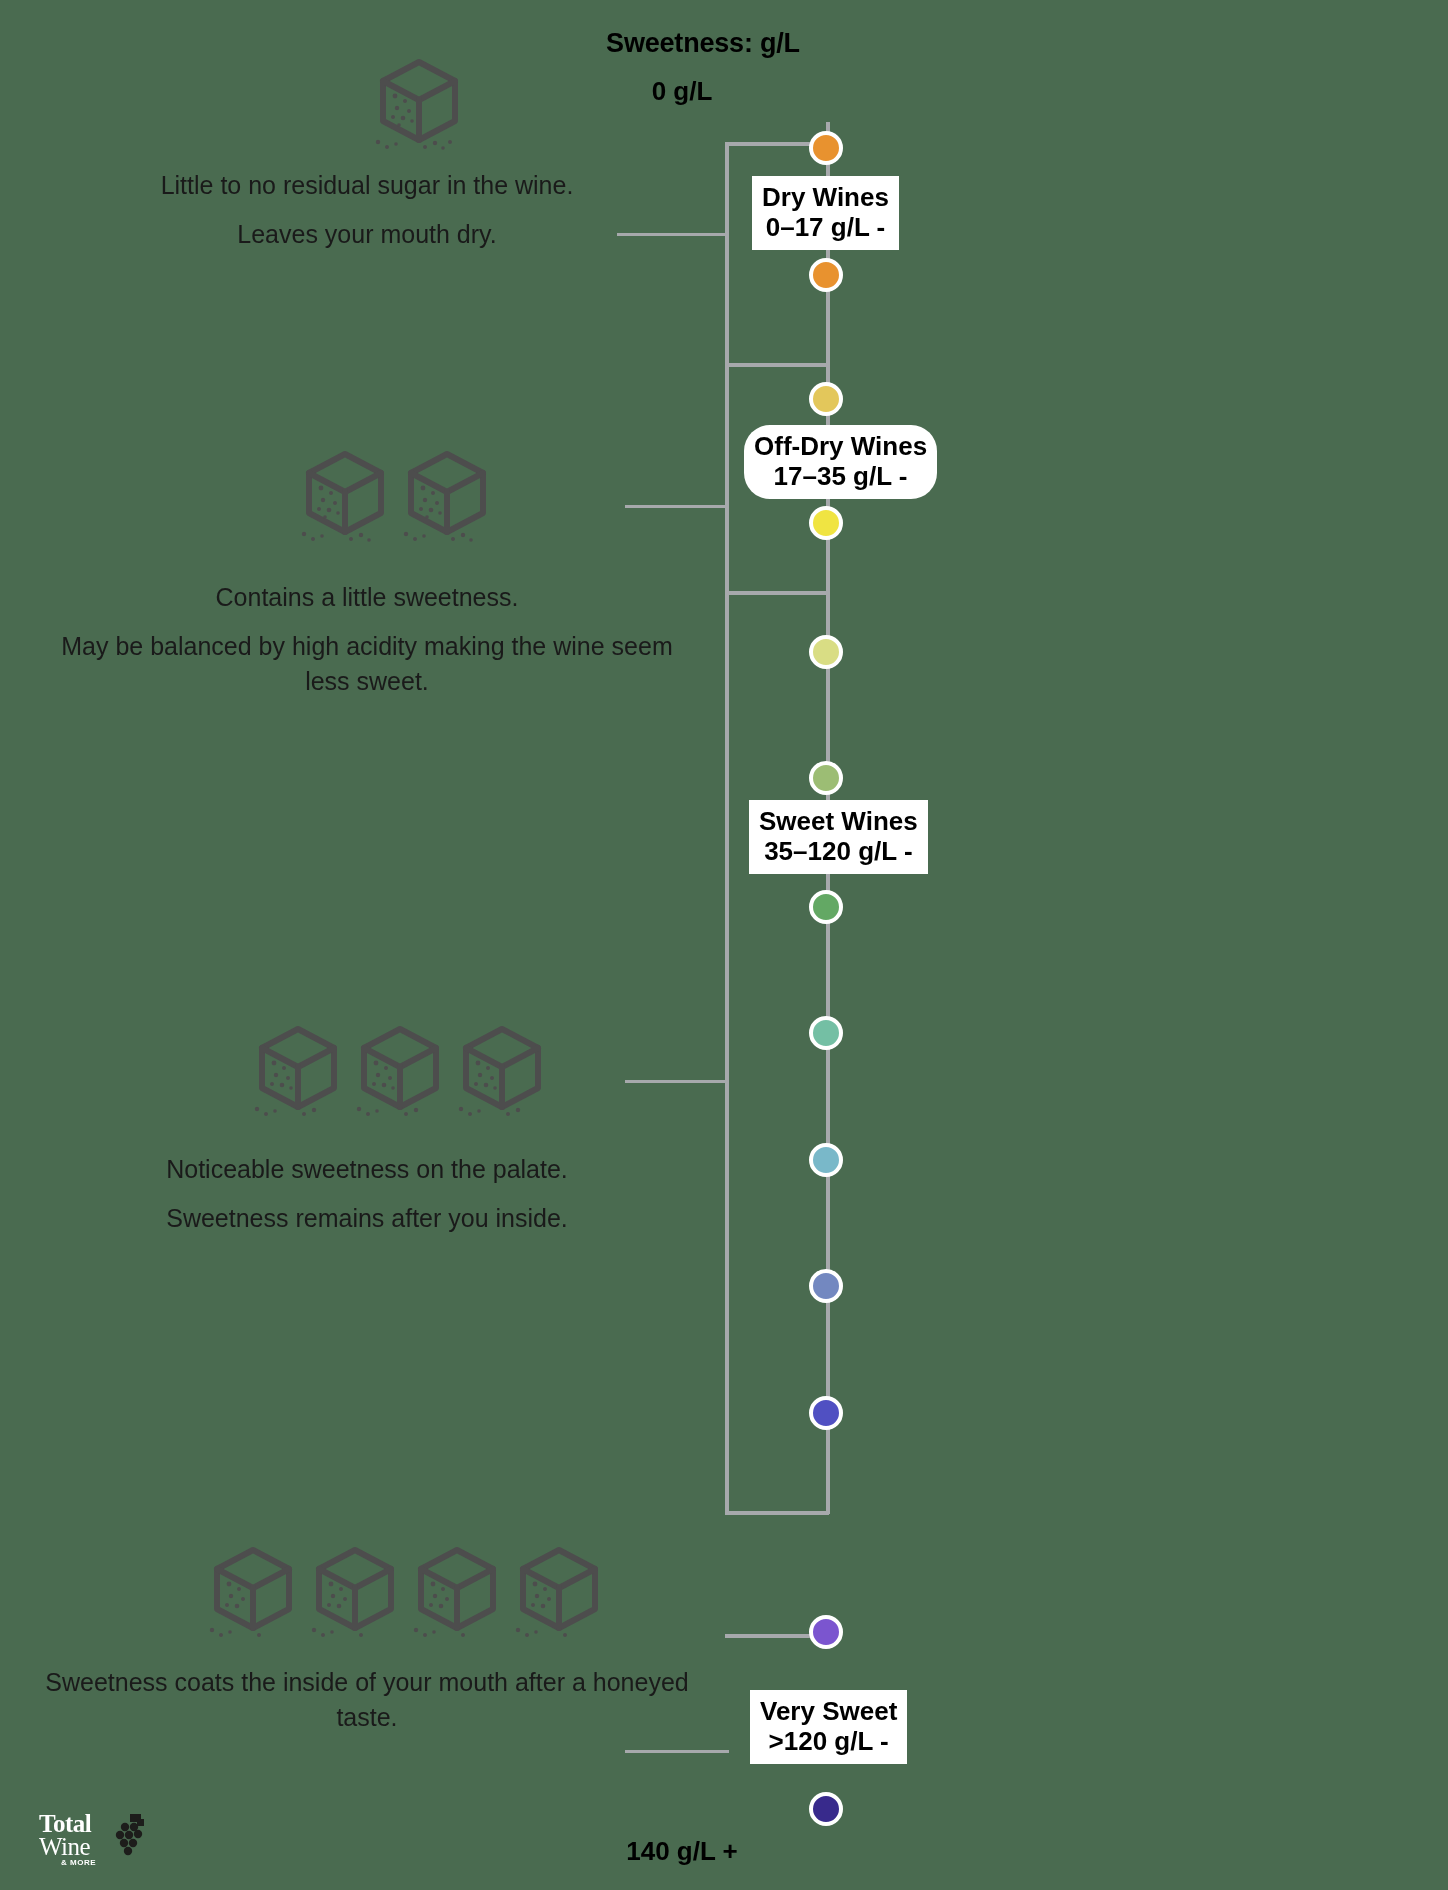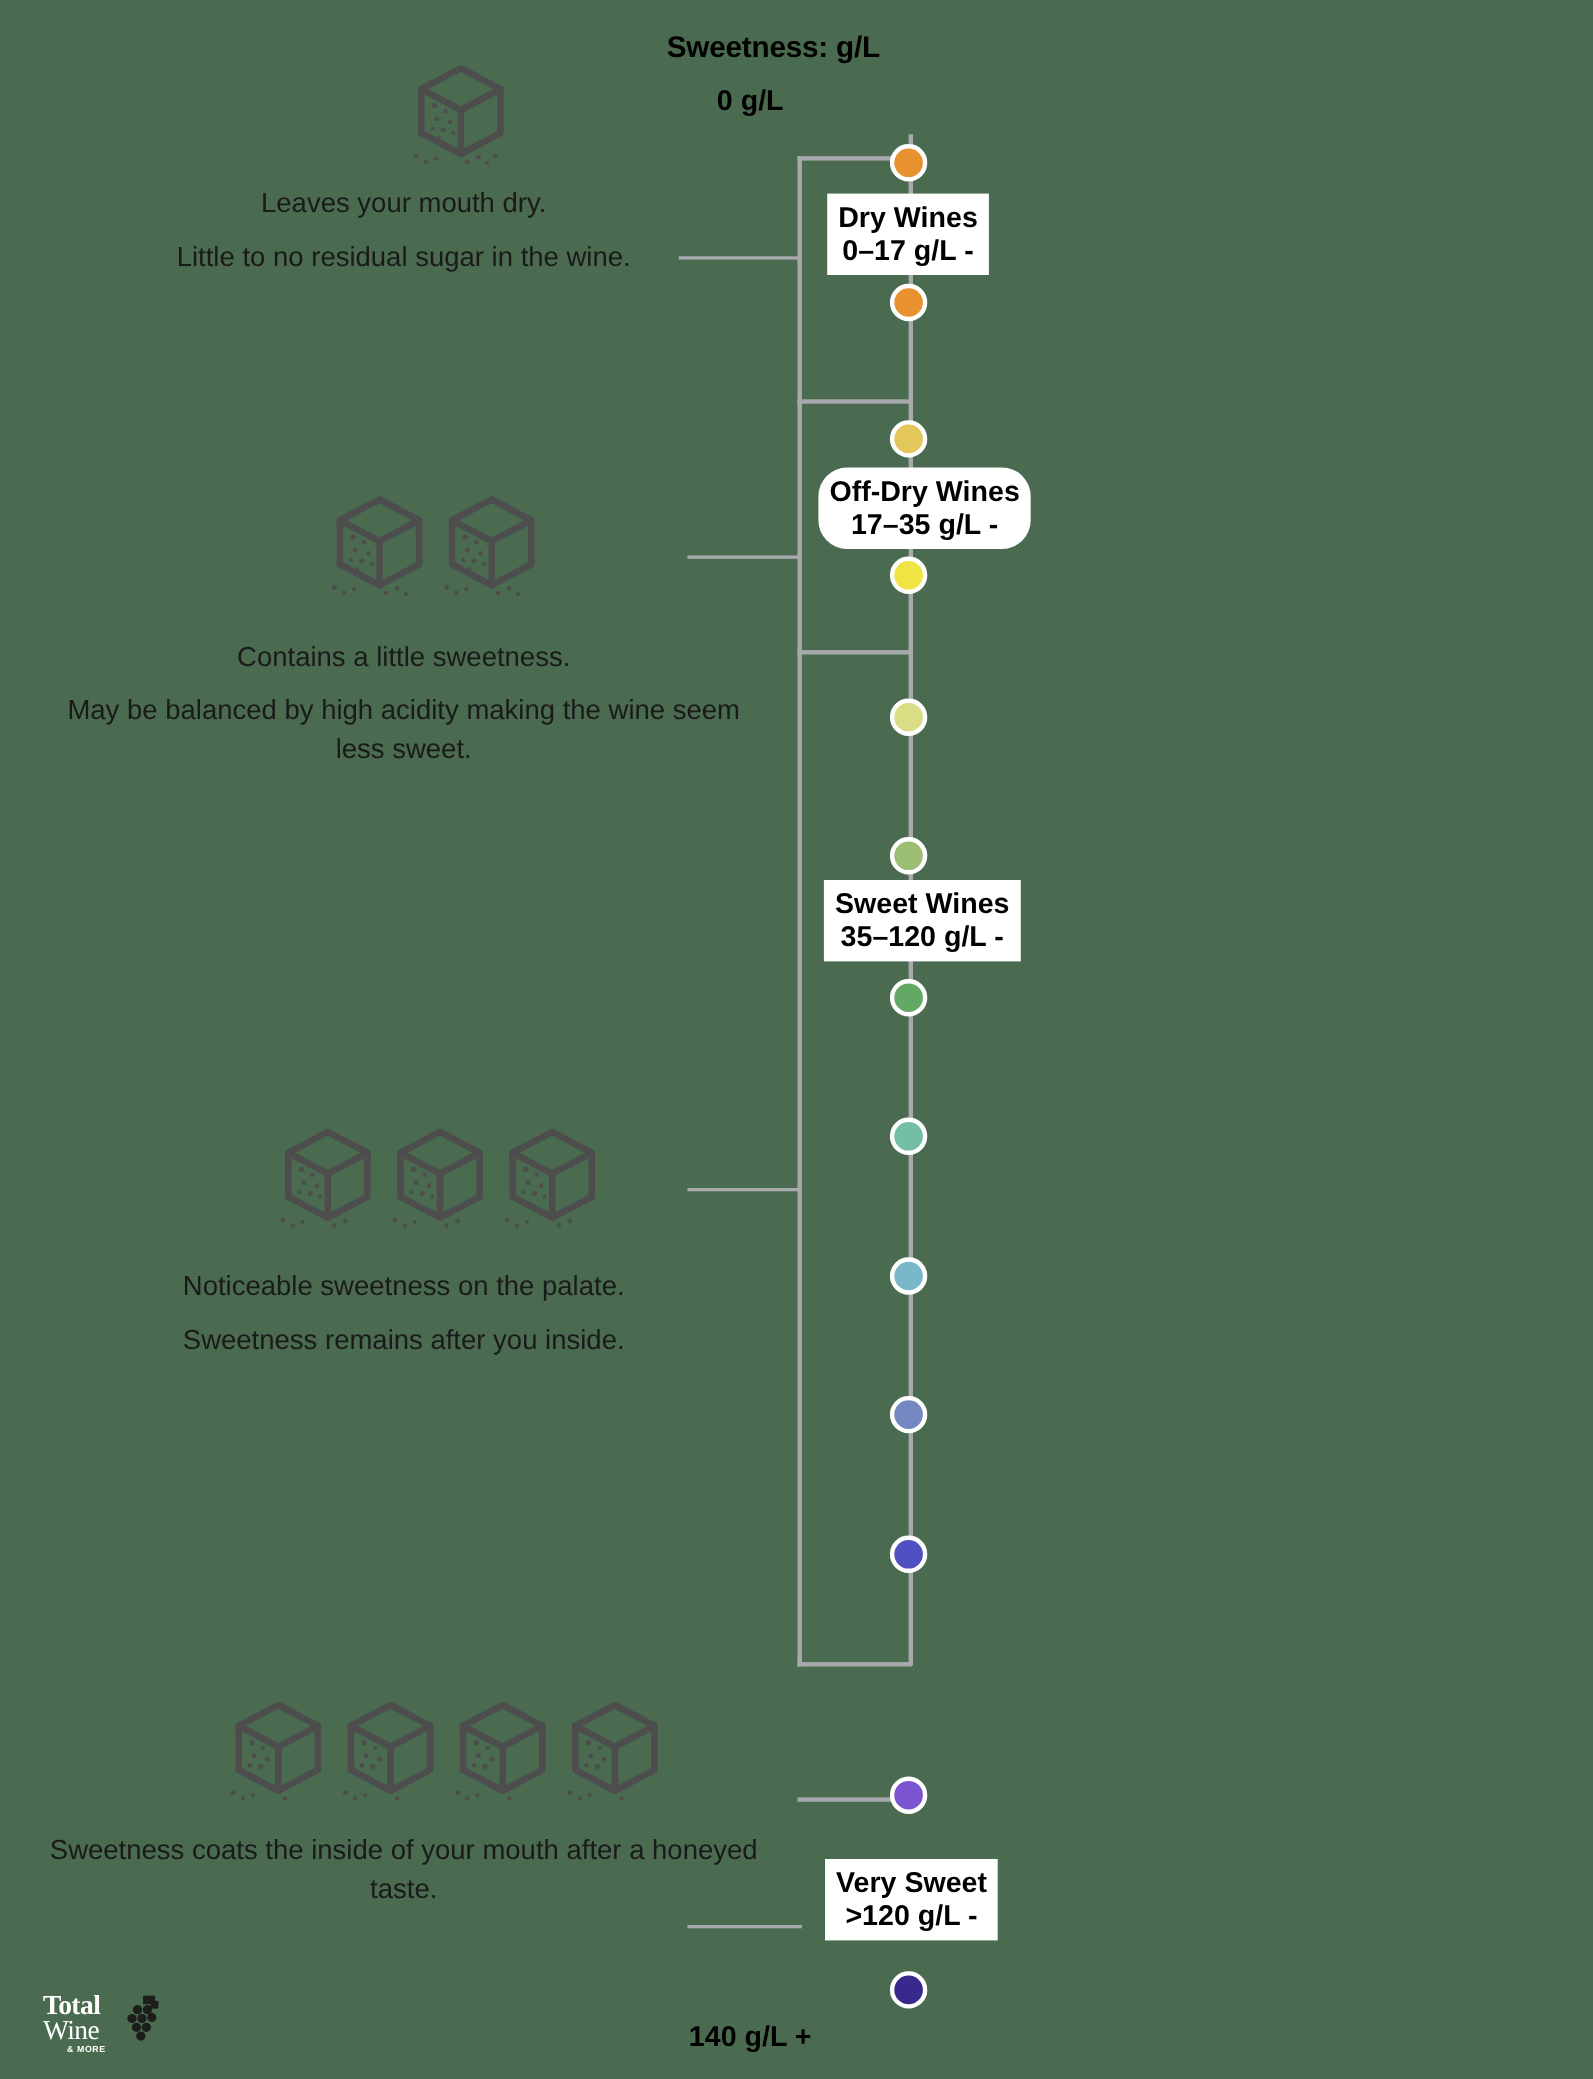--- a/index.html
+++ b/index.html
@@ -243,22 +243,22 @@
         <circle cx="23" cy="89" r="1.8"></circle>
           <circle cx="52" cy="92" r="2"></circle>
         <circle cx="62" cy="88" r="2.2"></circle>
           <circle cx="70" cy="93" r="1.8"></circle>
         <circle cx="77" cy="87" r="2"></circle>
       </g>
     </svg>
   </div>
 
   <div class="abs desc" style="top:168px;">
+    <p>Little to no residual sugar in the wine.</p>
     <p>Leaves your mouth dry.</p>
-    <p>Little to no residual sugar in the wine.</p>
   </div>
 
   <div class="abs cubes" style="left:282px; top:447px;">
     <svg width="92" height="100" viewBox="0 0 92 100">
       <g fill="none" stroke="#4d4d4d" stroke-width="6" stroke-linejoin="round" stroke-linecap="round">
         <path d="M10 26 L46 7 L82 26 L82 66 L46 85 L10 66 Z"></path>
         <path d="M10 26 L46 45 L82 26"></path>
           <path d="M46 45 L46 85"></path>
       </g>
       <g fill="#4d4d4d">

